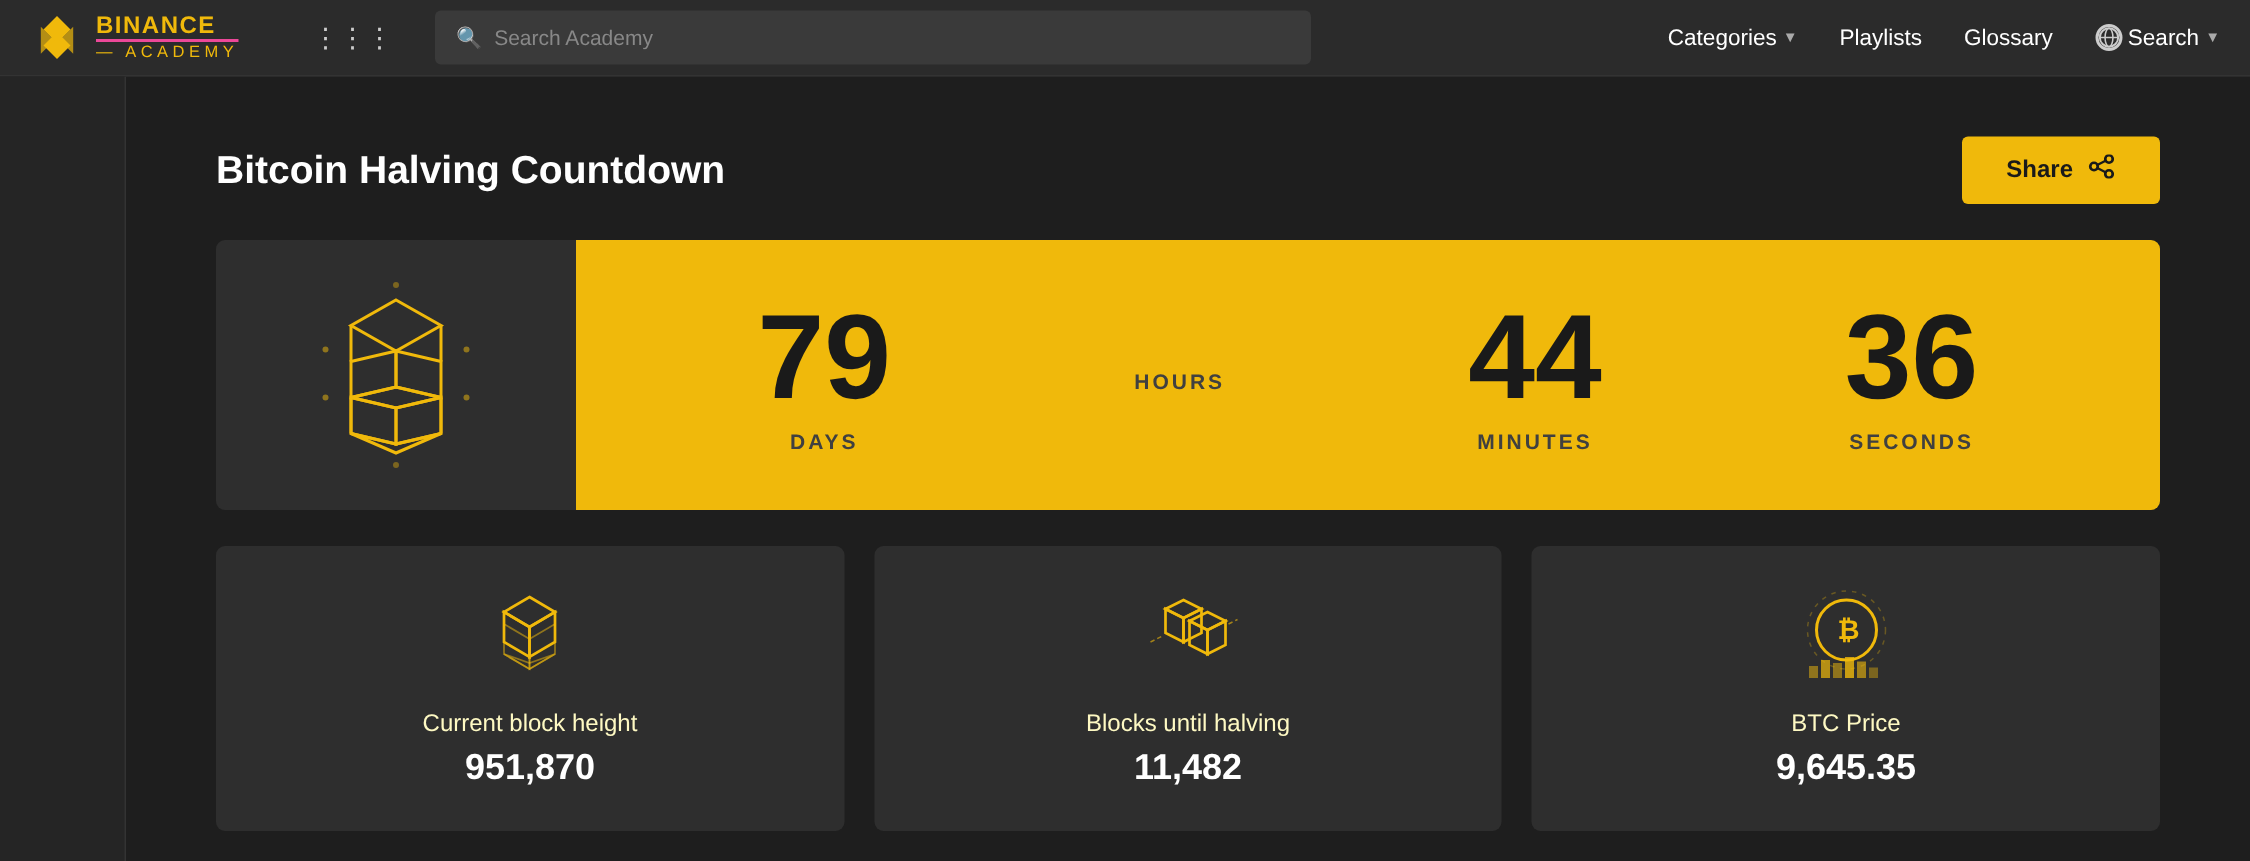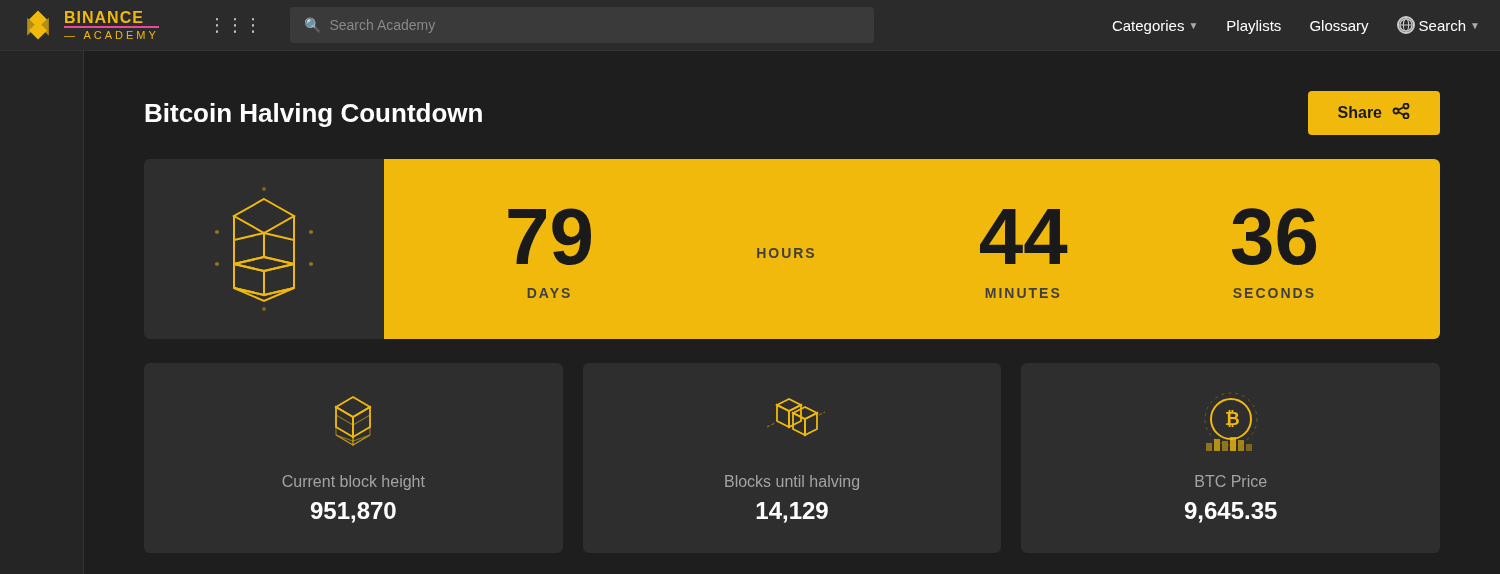--- a/index.html
+++ b/index.html
@@ -242,21 +242,21 @@
     .stat-icon-area {
       height: 70px;
       display: flex;
       align-items: center;
       justify-content: center;
       margin-bottom: 16px;
     }
 
     .stat-label {
       font-size: 16px;
-      color: #a3a3a3;
+      color: #fef9c3;
       margin-bottom: 6px;
       text-align: center;
     }
 
     .stat-value {
       font-size: 24px;
       font-weight: bold;
       color: #ffffff;
     }
 
@@ -426,21 +426,21 @@
 
             <polygon points="36,26 48,20 60,26 48,32" fill="none" stroke="#f0b90b" stroke-width="1.8"></polygon>
             <polygon points="36,26 36,42 48,48 48,32" fill="none" stroke="#f0b90b" stroke-width="1.8"></polygon>
             <polygon points="60,26 60,42 48,48 48,32" fill="none" stroke="#f0b90b" stroke-width="1.8"></polygon>
 
             <line x1="10" y1="40" x2="18" y2="36" stroke="#f0b90b" stroke-width="1" stroke-dasharray="3,2" opacity="0.6"></line>
             <line x1="62" y1="28" x2="68" y2="25" stroke="#f0b90b" stroke-width="1" stroke-dasharray="3,2" opacity="0.6"></line>
           </svg>
         </div>
         <div class="stat-label">Blocks until halving</div>
-        <div class="stat-value">14,129</div>
+        <div class="stat-value">11,482</div>
       </div>
 
       <div class="stat-card">
         <div class="stat-icon-area">
           <svg class="btc-price-svg" viewBox="0 0 70 70" fill="none" xmlns="http://www.w3.org/2000/svg">
 
             <circle cx="35" cy="32" r="20" stroke="#f0b90b" stroke-width="2"></circle>
 
             <text x="29" y="38" font-size="18" font-weight="bold" fill="#f0b90b" font-family="Arial">₿</text>
 

